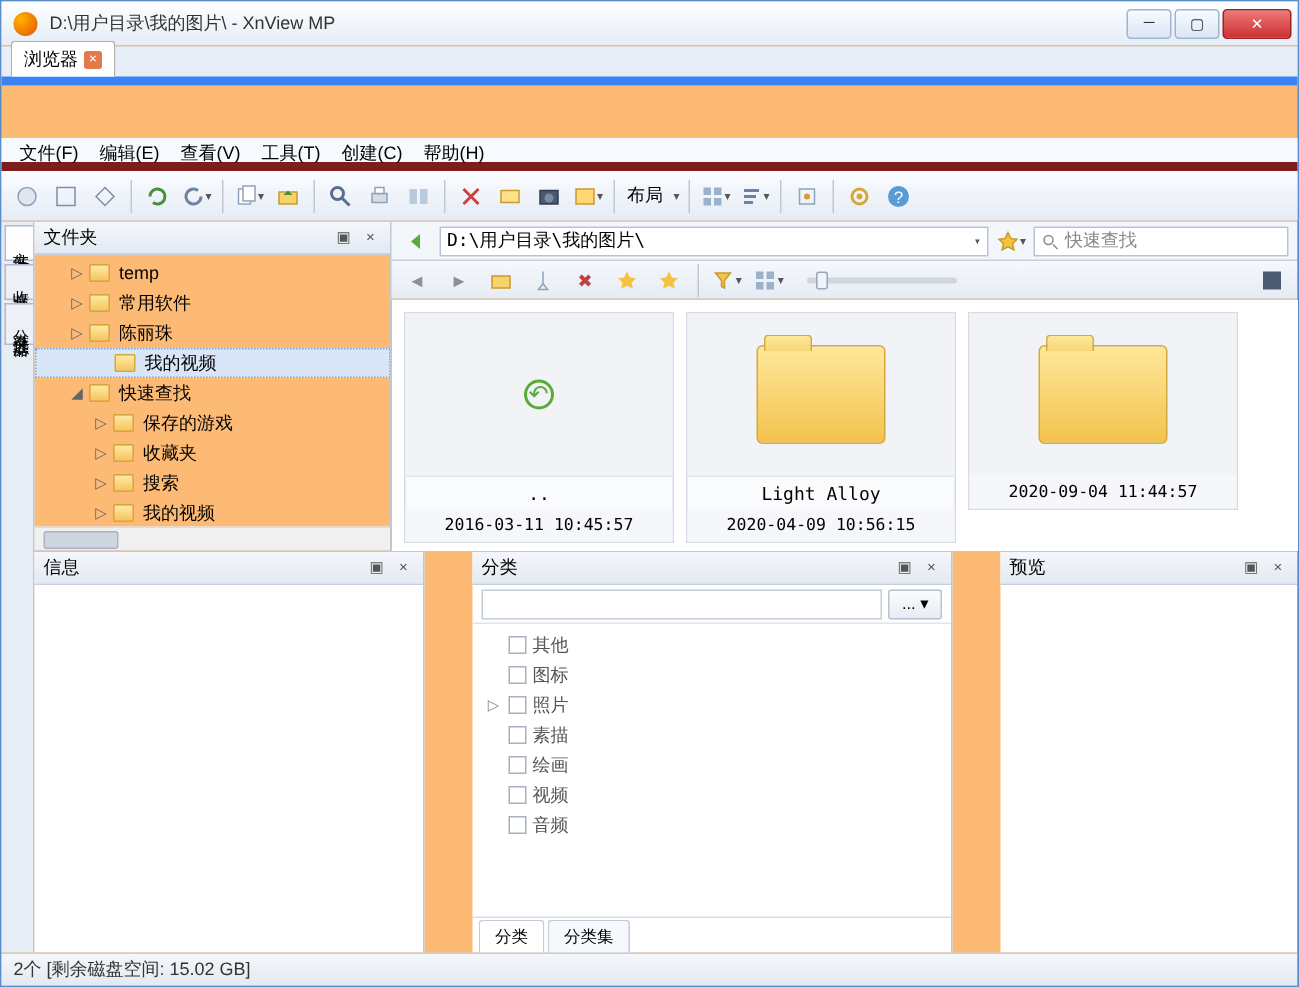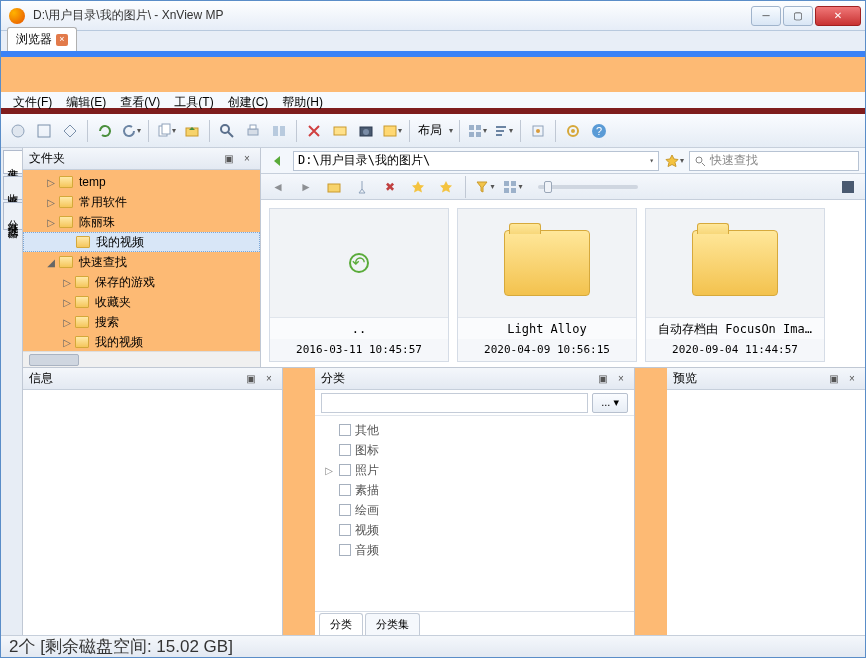--- a/index.html
+++ b/index.html
@@ -57,21 +57,21 @@
 .cat-toolbar { height:26px; display:flex; align-items:center; padding:4px 6px; gap:4px; border-bottom:1px solid #e0e5ec; }
 .cat-search { flex:1; height:20px; border:1px solid #c4ccd8; background:#fff; }
 .cat-btn { height:20px; padding:0 8px; border:1px solid #b7c0ce; background:linear-gradient(#fafcff,#e7edf5); border-radius:2px; font-size:11px; display:flex; align-items:center; }
 .cat-list { flex:1; padding:4px 8px; overflow:auto; }
 .cat-row { display:flex; align-items:center; height:20px; gap:4px; color:#555; }
 .cat-row .tw { color:#888; }
 .chk { width:12px; height:12px; border:1px solid #a6b0be; background:#fff; }
 .cat-tabs { height:24px; border-top:1px solid #d6dce5; display:flex; align-items:flex-end; padding:0 4px; }
 .cat-tab { padding:3px 10px; border:1px solid #c3cbd7; border-bottom:none; background:#f5f8fc; font-size:11px; margin-right:2px; border-radius:3px 3px 0 0; }
 .cat-tab.active { background:#fff; }
-.statusbar { height:22px; background:linear-gradient(#f4f7fb,#e3e9f2); border-top:1px solid #c6cfdb; display:flex; align-items:center; padding:0 8px; font-size:17px; color:#333; }
+.statusbar { height:22px; background:linear-gradient(#f4f7fb,#e3e9f2); border-top:1px solid #c6cfdb; display:flex; align-items:center; padding:0 8px; font-size:12px; color:#333; }
 svg { display:block; }
 </style>
 </head>
 <body>
 
 <div class="window">
 
   <div class="titlebar">
     <div class="app-icon"></div>
     <div class="title">D:\用户目录\我的图片\ - XnView MP</div>
@@ -390,21 +390,20 @@
                 <div class="thumb-img">
                   <div class="big-folder"></div>
                 </div>
                 <div class="thumb-name">Light Alloy</div>
                 <div class="thumb-date">2020-04-09 10:56:15</div>
               </div>
               <div class="thumb-item">
                 <div class="thumb-img">
                   <div class="big-folder"></div>
                 </div>
-                <div class="thumb-name">自动存档由 FocusOn Ima…</div>
                 <div class="thumb-date">2020-09-04 11:44:57</div>
               </div>
             </div>
         </div>
       </div>
 
       <div class="bottomrow">
 
         <div class="botpanel" style="width:260px;">
           <div class="panel-head">

